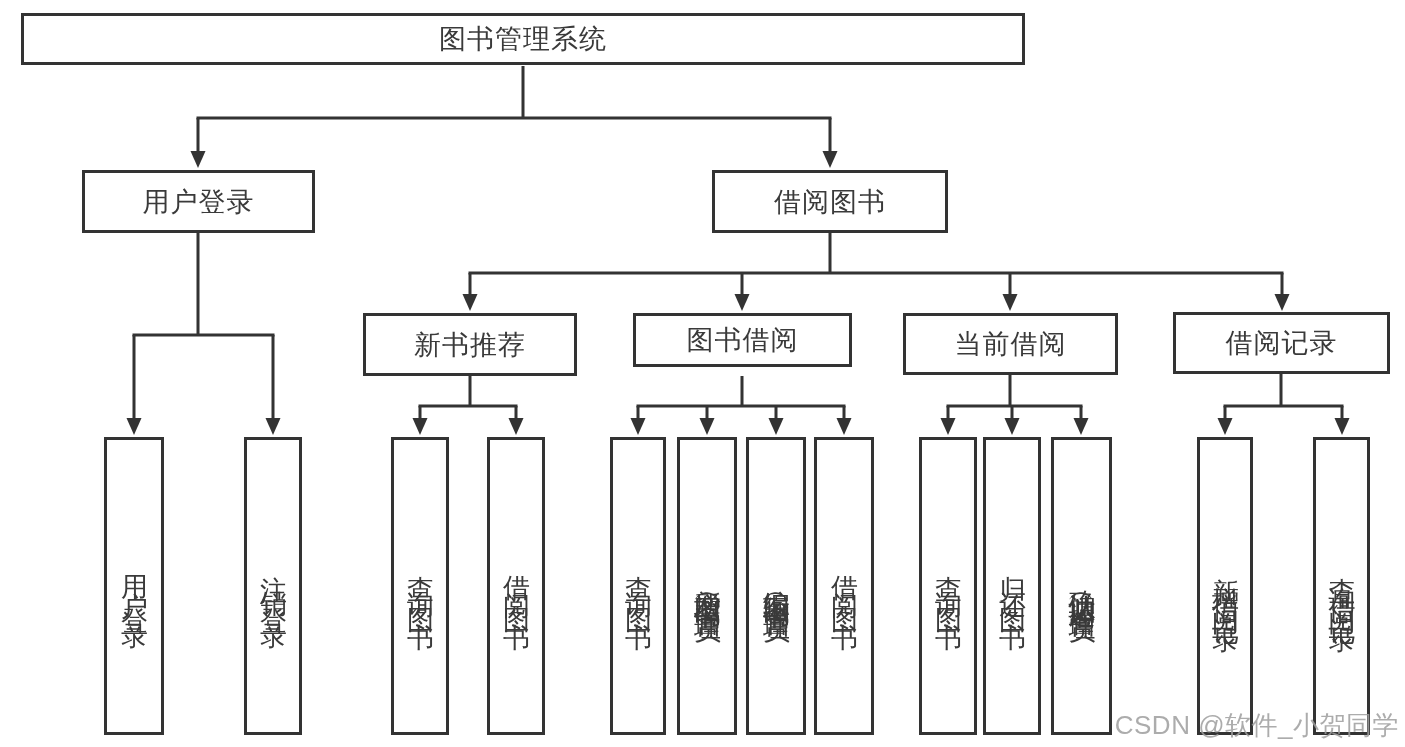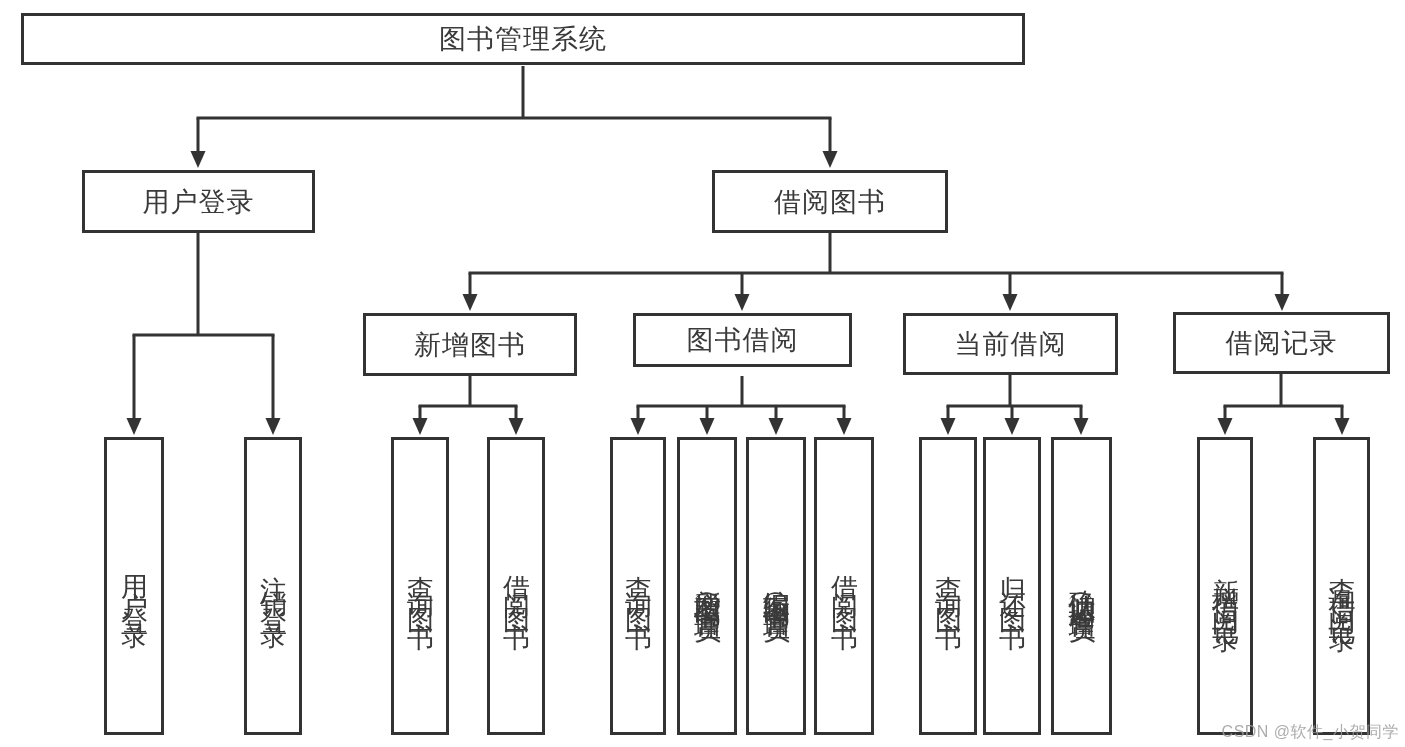--- a/index.html
+++ b/index.html
@@ -49,21 +49,21 @@
     color: #3a3a3a;
     font-size: 27px;
   }
   .leaf .len4 { letter-spacing: 16px; }
   .leaf .len6 { letter-spacing: 10px; }
   .leaf .len9 { letter-spacing: 4px; }
   .watermark {
     position: absolute;
     right: 6px;
     bottom: 4px;
-    font-size: 16px;
+    font-size: 26px;
     color: #9e9e9e;
     opacity: 0.85;
     z-index: 5;
     letter-spacing: 0.5px;
     white-space: nowrap;
   }
 </style>
 </head>
 <body>
 
@@ -122,21 +122,21 @@
   </div>
 
   <div class="node hbox" style="left:82px; top:170px; width:233px; height:63px;">
     <span>用户登录</span>
   </div>
   <div class="node hbox" style="left:712px; top:170px; width:236px; height:63px;">
     <span>借阅图书</span>
   </div>
 
   <div class="node hbox" style="left:363px; top:313px; width:214px; height:63px;">
-    <span>新增图书</span>
+    <span>新书推荐</span>
   </div>
   <div class="node hbox" style="left:633px; top:313px; width:219px; height:54px;">
     <span>图书借阅</span>
   </div>
   <div class="node hbox" style="left:903px; top:313px; width:215px; height:62px;">
     <span>当前借阅</span>
   </div>
   <div class="node hbox" style="left:1173px; top:312px; width:217px; height:62px;">
     <span>借阅记录</span>
   </div>

